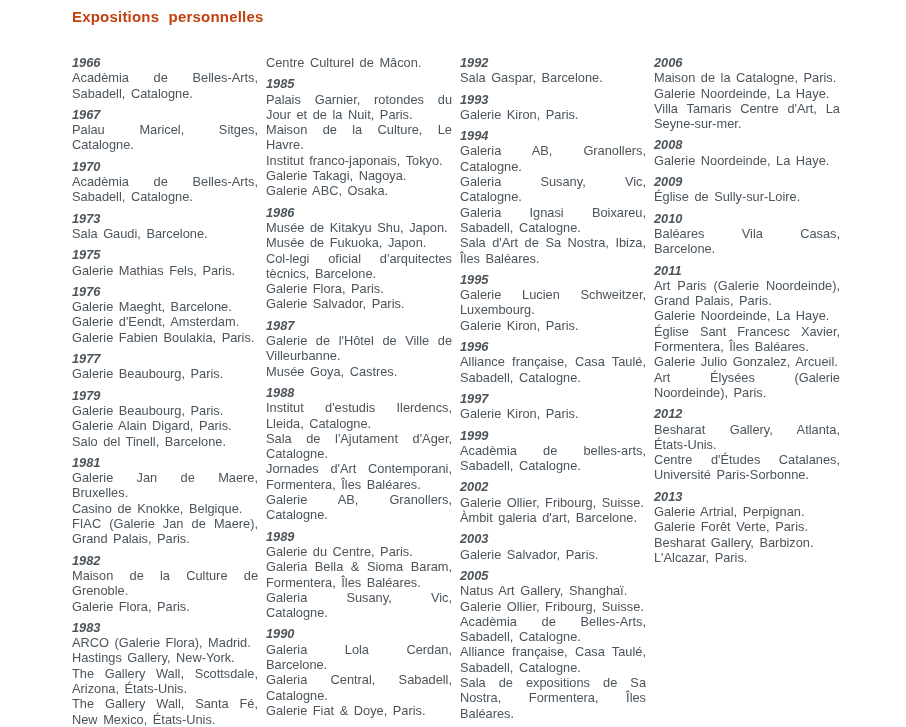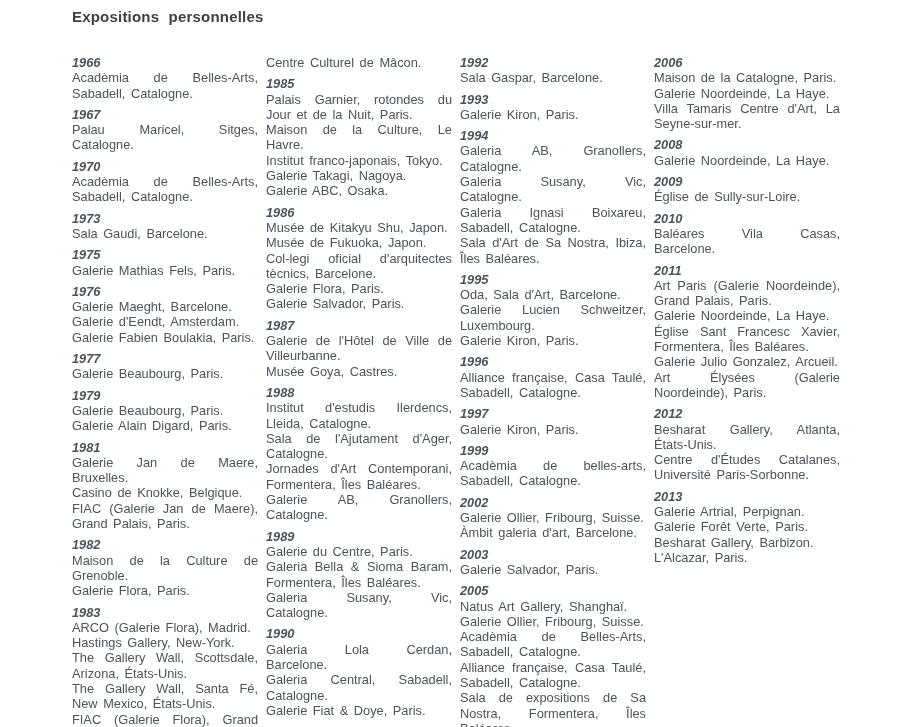--- a/index.html
+++ b/index.html
@@ -47,21 +47,21 @@
     font-size: 12.8px;
     line-height: 15.3px;
     text-align: justify;
     word-spacing: 2px;
   }
 </style>
 </head>
 <body>
 
 <div class="page" style="color: rgb(75, 84, 91);">
-  <h1 class="page-title" style="color: #404040;">Expositions personnelles</h1>
+  <h1 class="page-title" style="color: #c2410c;">Expositions personnelles</h1>
   <div class="columns">
       <div class="column">
         <div class="entry">
           <div class="year">1966</div>
           <div class="venue">Acadèmia de Belles-Arts, Sabadell, Catalogne.</div>
         </div>
         <div class="entry">
           <div class="year">1967</div>
           <div class="venue">Palau Maricel, Sitges, Catalogne.</div>
         </div>
@@ -84,20 +84,21 @@
           <div class="venue">Galerie Fabien Boulakia, Paris.</div>
         </div>
         <div class="entry">
           <div class="year">1977</div>
           <div class="venue">Galerie Beaubourg, Paris.</div>
         </div>
         <div class="entry">
           <div class="year">1979</div>
           <div class="venue">Galerie Beaubourg, Paris.</div>
           <div class="venue">Galerie Alain Digard, Paris.</div>
+          <div class="venue">Salo del Tinell, Barcelone.</div>
         </div>
         <div class="entry">
           <div class="year">1981</div>
           <div class="venue">Galerie Jan de Maere, Bruxelles.</div>
           <div class="venue">Casino de Knokke, Belgique.</div>
           <div class="venue">FIAC (Galerie Jan de Maere), Grand Palais, Paris.</div>
         </div>
         <div class="entry">
           <div class="year">1982</div>
           <div class="venue">Maison de la Culture de Grenoble.</div>
@@ -168,21 +169,20 @@
         </div>
         <div class="entry">
           <div class="year">1994</div>
           <div class="venue">Galeria AB, Granollers, Catalogne.</div>
           <div class="venue">Galeria Susany, Vic, Catalogne.</div>
           <div class="venue">Galeria Ignasi Boixareu, Sabadell, Catalogne.</div>
           <div class="venue">Sala d'Art de Sa Nostra, Ibiza, Îles Baléares.</div>
         </div>
         <div class="entry">
           <div class="year">1995</div>
-          <div class="venue">Oda, Sala d'Art, Barcelone.</div>
           <div class="venue">Galerie Lucien Schweitzer, Luxembourg.</div>
           <div class="venue">Galerie Kiron, Paris.</div>
         </div>
         <div class="entry">
           <div class="year">1996</div>
           <div class="venue">Alliance française, Casa Taulé, Sabadell, Catalogne.</div>
         </div>
         <div class="entry">
           <div class="year">1997</div>
           <div class="venue">Galerie Kiron, Paris.</div>

